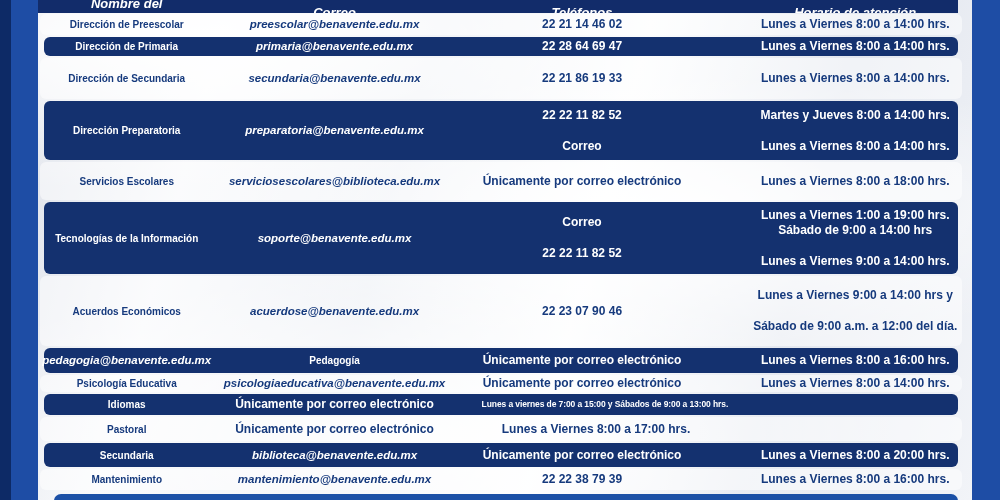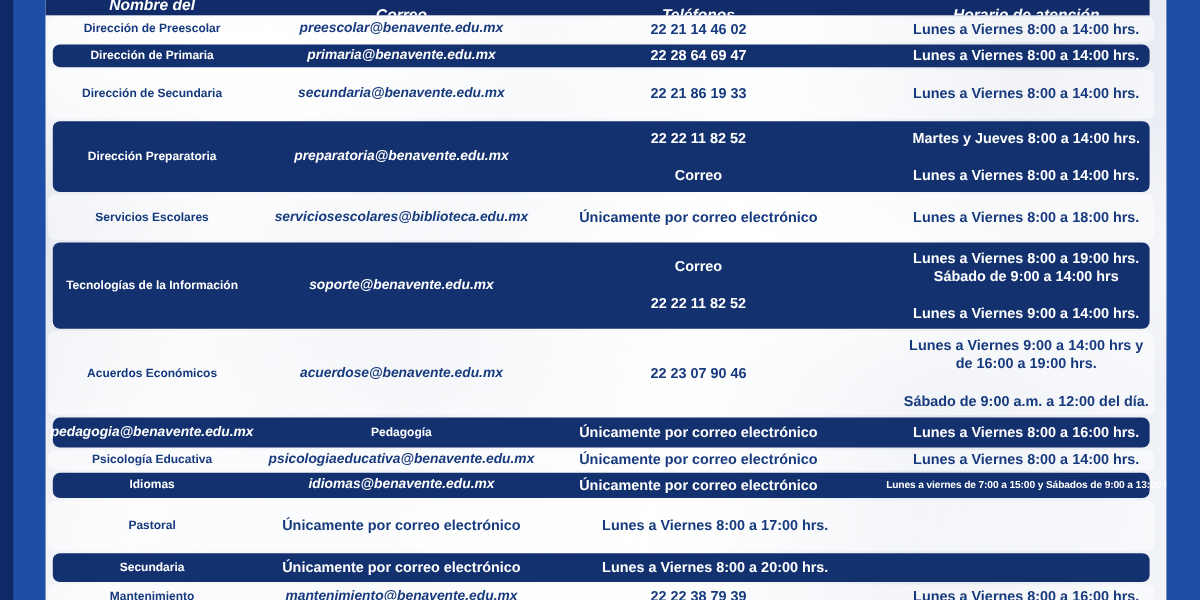--- a/index.html
+++ b/index.html
@@ -47,21 +47,21 @@
   .row.footer::before{left:16px;right:14px;top:3px;bottom:-10px;border-radius:7px 7px 0 0;background:var(--footer-bg,#1b50a6);}
   
   .dept .line{font-weight:bold;font-size:10px;color:var(--text-navy,#163a7d);}
   .email .line{font-style:italic;font-weight:bold;font-size:11.5px;color:var(--text-navy,#163a7d);}
   .phone .line,.sched .line{font-weight:bold;font-size:12px;color:var(--text-navy,#163a7d);}
   .row.dark .line,.row.footer .line{color:#fff;}
   .row.compact .sched .line{font-size:8.5px;white-space:nowrap;letter-spacing:-0.1px;}
   
   .r0{height:23px}.r1{height:21px}.r2{height:43px}.r3{height:61px}
   .r4{height:40px}.r5{height:74px}.r6{height:72px}.r7{height:27px}
-  .r8{height:19px}.r9{height:23px}.r10{height:44px}.r11{height:26px}
+  .r8{height:19px}.r9{height:23px}.r10{height:26px}.r11{height:26px}
   .r12{height:23px}.r13{height:34px}
 </style>
 </head>
 <body>
 
 <div class="stage">
   <div class="edge-dark"></div>
   <div class="content">
     <div class="row header">
       <div class="cell dept">
@@ -163,40 +163,39 @@
           </div>
     <div class="cell email">
             <div class="line">soporte@benavente.edu.mx</div>
           </div>
     <div class="cell phone">
             <div class="line">Correo</div>
             <div class="line gap"></div>
             <div class="line">22 22 11 82 52</div>
           </div>
     <div class="cell sched">
-            <div class="line">Lunes a Viernes 8:00 a 19:00 hrs.</div>
+            <div class="line">Lunes a Viernes 1:00 a 19:00 hrs.</div>
             <div class="line">Sábado de 9:00 a 14:00 hrs</div>
             <div class="line gap"></div>
             <div class="line">Lunes a Viernes 9:00 a 14:00 hrs.</div>
           </div>
   </div>
 
   <div class="row light r6">
     <div class="cell dept">
             <div class="line">Acuerdos Económicos</div>
           </div>
     <div class="cell email">
             <div class="line">acuerdose@benavente.edu.mx</div>
           </div>
     <div class="cell phone">
             <div class="line">22 23 07 90 46</div>
           </div>
     <div class="cell sched">
             <div class="line">Lunes a Viernes 9:00 a 14:00 hrs y</div>
-            <div class="line">de 16:00 a 19:00 hrs.</div>
             <div class="line gap"></div>
             <div class="line">Sábado de 9:00 a.m. a 12:00 del día.</div>
           </div>
   </div>
 
   <div class="row dark r7">
     <div class="cell email">
             <div class="line">pedagogia@benavente.edu.mx</div>
           </div>
     <div class="cell dept">
@@ -222,23 +221,20 @@
           </div>
     <div class="cell sched">
             <div class="line">Lunes a Viernes 8:00 a 14:00 hrs.</div>
           </div>
   </div>
 
   <div class="row dark r9 compact">
     <div class="cell dept">
             <div class="line">Idiomas</div>
           </div>
-    <div class="cell email">
-            <div class="line">idiomas@benavente.edu.mx</div>
-          </div>
     <div class="cell phone">
             <div class="line">Únicamente por correo electrónico</div>
           </div>
     <div class="cell sched">
             <div class="line">Lunes a viernes de 7:00 a 15:00 y Sábados de 9:00 a 13:00 hrs.</div>
           </div>
   </div>
 
   <div class="row light r10">
     <div class="cell dept">
@@ -248,20 +244,23 @@
             <div class="line">Únicamente por correo electrónico</div>
           </div>
     <div class="cell sched">
             <div class="line">Lunes a Viernes 8:00 a 17:00 hrs.</div>
           </div>
   </div>
 
   <div class="row dark r11">
     <div class="cell dept">
             <div class="line">Secundaria</div>
+          </div>
+    <div class="cell email">
+            <div class="line">biblioteca@benavente.edu.mx</div>
           </div>
     <div class="cell phone">
             <div class="line">Únicamente por correo electrónico</div>
           </div>
     <div class="cell sched">
             <div class="line">Lunes a Viernes 8:00 a 20:00 hrs.</div>
           </div>
   </div>
 
   <div class="row light r12">

